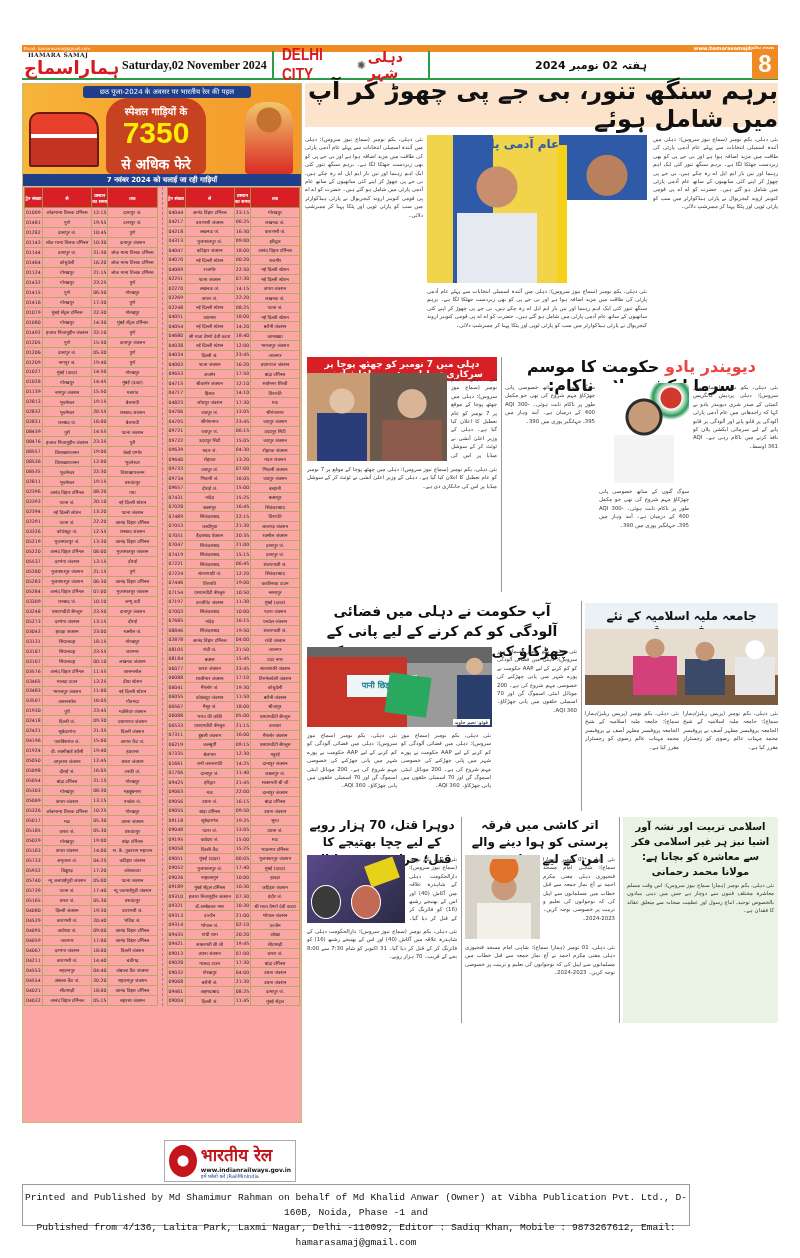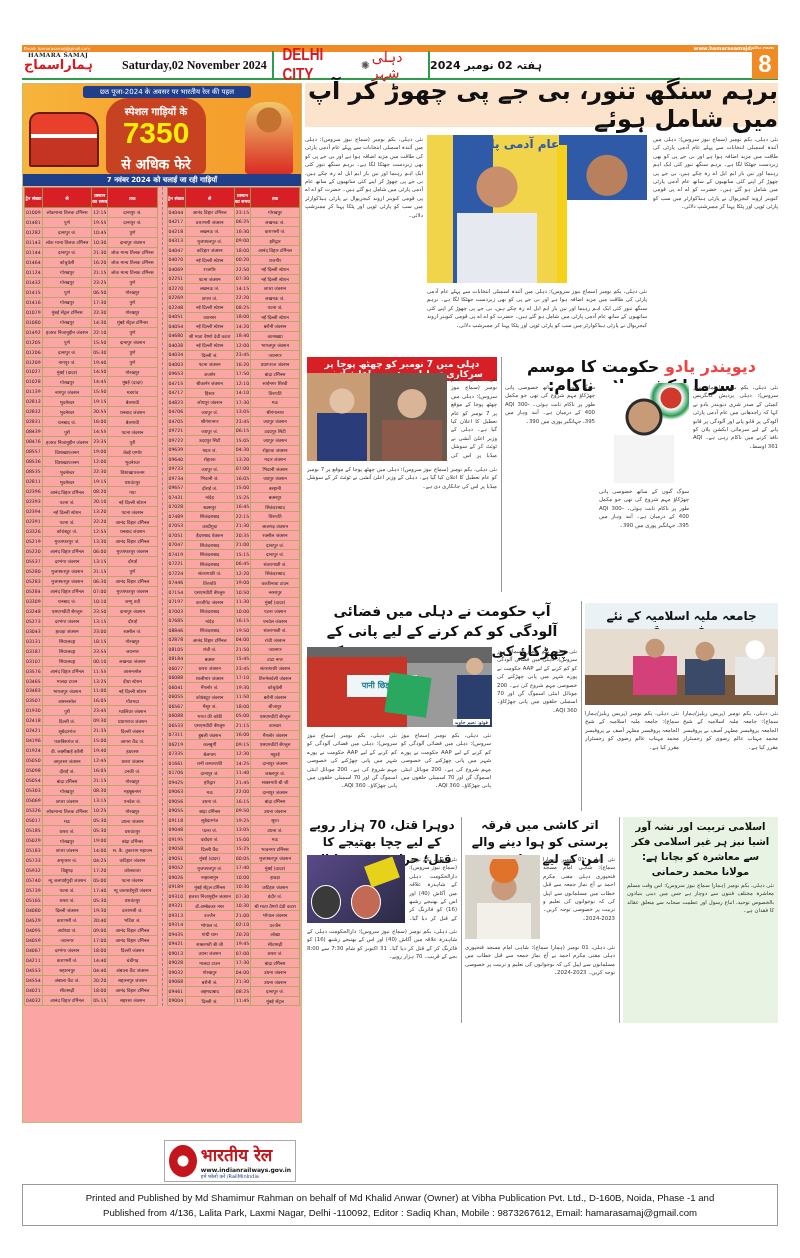--- a/index.html
+++ b/index.html
@@ -5,27 +5,27 @@
   *{box-sizing:border-box;margin:0;padding:0}
   body{width:800px;height:1258px;background:#fff;font-family:"DejaVu Sans",sans-serif;position:relative;overflow:hidden}
   .page{position:absolute;left:22px;top:45px;width:756px}
   
   .topstrip{height:7px;background:#f08a24;position:relative}
   .topstrip .email{position:absolute;left:2px;top:0;font-size:4px;color:#fff;line-height:7px}
   .topstrip .web{position:absolute;right:4px;top:0;font-size:5px;color:#fff;line-height:7px;font-weight:bold}
   .masthead{display:flex;height:28px;border-bottom:2px solid #2e9d4b;align-items:center;position:relative}
   .logo{width:80px;height:28px;position:relative}
   .logo .en{position:absolute;left:6px;top:0;font-size:6px;font-weight:bold;font-family:"DejaVu Serif",serif;color:#222;letter-spacing:.3px}
-  .logo .ur{position:absolute;left:2px;top:6px;font-size:13px;font-weight:bold;color:#d71920;font-family:"DejaVu Sans",sans-serif}
+  .logo .ur{position:absolute;left:2px;top:6px;font-size:18px;font-weight:bold;color:#d71920;font-family:"DejaVu Sans",sans-serif}
   .date-en{width:170px;font-family:"Liberation Serif",serif;font-weight:bold;font-size:12px;color:#111;padding-left:20px}
   .sec{width:158px;height:28px;border-left:2px solid #2e9d4b;border-right:2px solid #2e9d4b;display:flex;align-items:center;justify-content:center;gap:2px}
   .sec .en{font-family:"Liberation Sans",sans-serif;font-weight:bold;font-size:17px;color:#d71920;transform:scaleX(.8)}
   .sec .star{font-size:11px;color:#555}
-  .sec .ur{font-size:14px;font-weight:normal;color:#d71920}
-  .date-ur{flex:1;font-size:11px;font-weight:bold;color:#111}
+  .sec .ur{font-size:14px;font-weight:bold;color:#d71920}
+  .date-ur{flex:1;text-align:center;font-size:11px;font-weight:bold;color:#111}
   .pageno{width:26px;height:30px;background:#f08a24;color:#fff;font-size:24px;font-weight:bold;display:flex;align-items:center;justify-content:center;margin-top:-3px;font-family:"Liberation Sans",sans-serif}
   
   .leftcol{position:absolute;left:0;top:38px;width:280px;height:1040px;background:#fca5a5;border:1px solid #c8b97a}
   .banner{height:90px;background:linear-gradient(90deg,#f6b53b,#f7a531 40%,#f29b2c);position:relative;overflow:hidden}
   .banner .ribbon{position:absolute;left:60px;top:2px;width:168px;height:12px;background:#1f3f8a;color:#fff;font-size:7px;text-align:center;line-height:12px;border-radius:3px}
   .banner .pot{position:absolute;left:83px;top:14px;width:100px;height:76px;background:#c64221;border-radius:22px 22px 6px 6px}
   .banner .t1{position:absolute;left:83px;top:20px;width:100px;text-align:center;color:#fff;font-size:10px;font-weight:bold}
   .banner .num{position:absolute;left:83px;top:33px;width:100px;text-align:center;color:#ffee00;font-size:30px;font-weight:bold;font-family:"Liberation Sans",sans-serif;line-height:32px}
   .banner .t2{position:absolute;left:83px;top:70px;width:100px;text-align:center;color:#fff;font-size:14px;font-weight:bold}
   .banner .train{position:absolute;left:6px;top:28px;width:70px;height:55px;background:linear-gradient(#e8402a 0 40%,#fff 40% 48%,#c53322 48% 100%);border-radius:10px 18px 2px 2px;border:2px solid #6a1a10}
@@ -46,21 +46,21 @@
   
   .right{position:absolute;left:283px;top:38px;width:473px;height:1040px}
   .headline1{height:44px;background:#fce4cc;display:flex;align-items:center;justify-content:center;font-size:24px;font-weight:bold;color:#111;direction:rtl}
   .urtext{font-size:5.4px;line-height:8.4px;color:#333;direction:rtl;text-align:justify;overflow:hidden}
   .photo{position:absolute;overflow:hidden}
   .hl{font-weight:bold;color:#111;direction:rtl;text-align:center}
   .redlabel{background:#d91f26;color:#fff;font-weight:bold;font-size:9px;direction:rtl;text-align:center;padding:2px 4px}
   .blue{color:#ef4444}
   .red{color:#d91f26}
   .greenbox{background:#e9f3e3}
-  .footer{position:absolute;left:22px;top:1184px;width:756px;height:42px;border:1px solid #999;text-align:center;font-family:Liberation Sans, sans-serif;font-size:9.6px;line-height:15px;padding-top:5px;color:#111}
+  .footer{position:absolute;left:22px;top:1184px;width:668px;height:42px;border:1px solid #999;text-align:center;font-family:Liberation Mono, monospace;font-size:9.6px;line-height:15px;padding-top:5px;color:#111}
   .vr{position:absolute;width:1px;background:#999}
 </style>
 </head>
 <body>
 
 <div class="page">
   <div class="topstrip">
     <span class="email">Email: hamarasamaj@gmail.com</span>
     <span class="web">www.hamarasamajdaily.com</span>
   </div>

